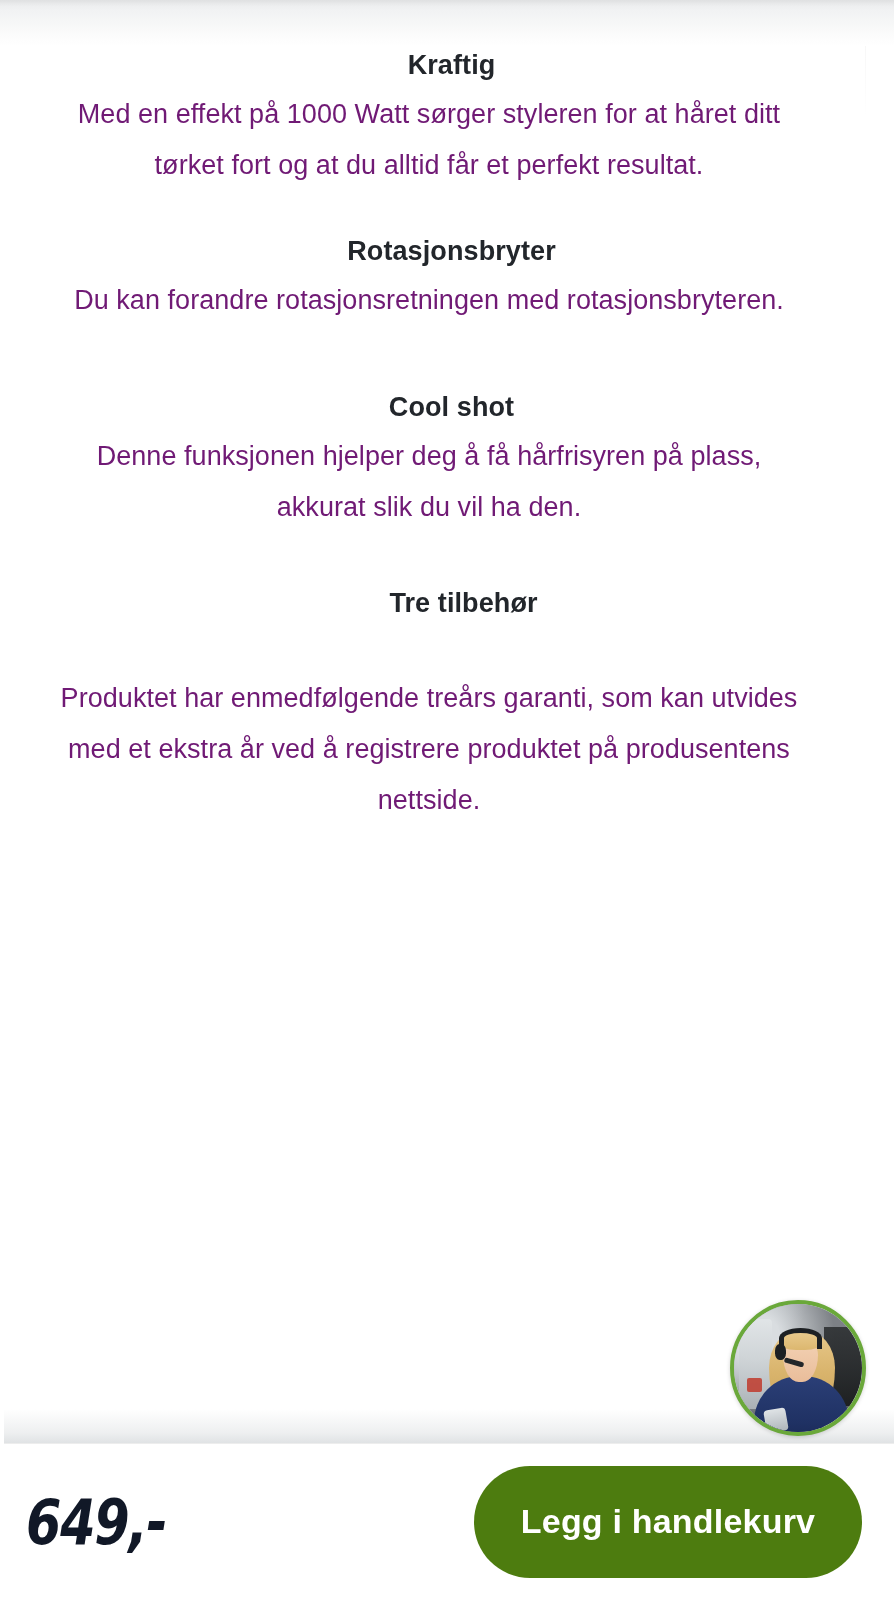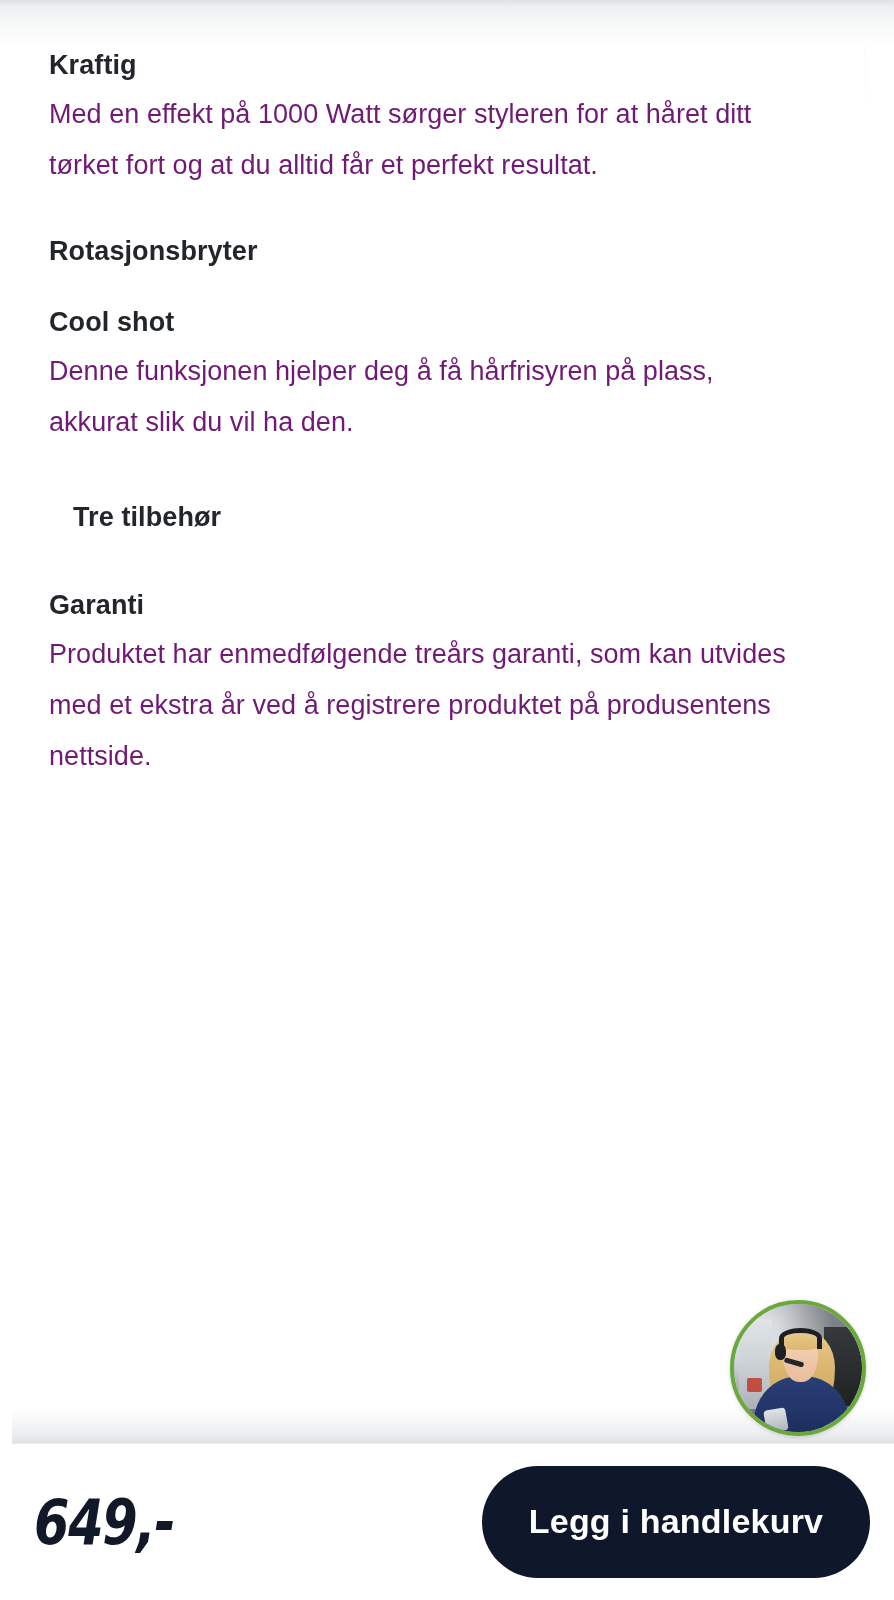--- a/index.html
+++ b/index.html
@@ -65,21 +65,21 @@
   .content {
     position: absolute;
     top: 0; left: 0;
     width: 894px;
     height: 1443px;
     padding: 48px 40px 0 49px;
     overflow: hidden;
     z-index: 1;
   }
 
-  .section { margin-bottom: 0; }
+  .section { margin-bottom: 0; text-align: center; }
 
   .section-title {
     font-size: 27px;
     font-weight: 700;
     color: #22262b;
     line-height: 1.30;
     letter-spacing: .1px;
     margin-bottom: 6px;
   }
 
@@ -89,21 +89,21 @@
     color: #701a75;
     line-height: 1.90;
     letter-spacing: .05px;
     max-width: 760px;
   }
 
   
   .sec-kraftig        { margin-top: 0;   }
   .sec-innstillinger  { margin-top: 42px; }
   .sec-rotasjon       { margin-top: 42px; }
-  .sec-coolshot       { margin-top: 36px; }
+  .sec-coolshot       { margin-top: 64px; }
   .sec-tilbehor       { margin-top: 52px; margin-left: 24px; }
   .sec-garanti        { margin-top: 52px; }
 
   
   .chat-widget {
     position: absolute;
     left: 730px;
     top: 1300px;
     width: 136px;
     height: 136px;
@@ -230,21 +230,21 @@
     width: 17%;
     height: 18%;
     background: linear-gradient(180deg,#dfe3e6,#aeb5ba);
     border-radius: 4px;
     transform: rotate(-10deg);
   }
 
   
   .buy-bar {
     position: absolute;
-    left: 12px;
+    left: 4px;
     bottom: 0;
     width: 708px;
     height: 157px;
     background: #ffffff;
     z-index: 5;
   }
   .buy-bar::before {
     content: "";
     position: absolute;
     top: -34px; left: 0;
@@ -292,21 +292,21 @@
     transform-origin: left center;
   }
 
   .add-to-cart {
     position: absolute;
     left: 470px;
     top: 50%;
     transform: translateY(-50%);
     width: 388px;
     height: 112px;
-    background: #0f172a;
+    background: #4d7c0f;
     border: none;
     border-radius: 56px;
     color: #ffffff;
     font-family: "Liberation Sans", "DejaVu Sans", sans-serif;
     font-size: 34px;
     font-weight: 700;
     letter-spacing: .2px;
     cursor: pointer;
     display: flex;
     align-items: center;
@@ -324,33 +324,33 @@
   <div class="content">
 
     <div class="section sec-kraftig">
       <div class="section-title">Kraftig</div>
       <div class="section-body">Med en effekt på 1000 Watt sørger styleren for at håret ditt tørket fort og at du alltid får et perfekt resultat.</div>
     </div>
 
 
     <div class="section sec-rotasjon">
       <div class="section-title">Rotasjonsbryter</div>
+      <div class="section-body">Du kan forandre rotasjonsretningen med rotasjonsbryteren.</div>
     </div>
 
     <div class="section sec-coolshot">
       <div class="section-title">Cool shot</div>
       <div class="section-body">Denne funksjonen hjelper deg å få hårfrisyren på plass, akkurat slik du vil ha den.</div>
     </div>
 
     <div class="section sec-tilbehor">
       <div class="section-title">Tre tilbehør</div>
     </div>
 
     <div class="section sec-garanti">
-      <div class="section-title">Garanti</div>
       <div class="section-body">Produktet har enmedfølgende treårs garanti, som kan utvides med et ekstra år ved å registrere produktet på produsentens nettside.</div>
     </div>
 
   </div>
 
   <div class="chat-widget">
     <div class="chat-avatar">
       <div class="av-bg"></div>
       <div class="av-dark"></div>
       <div class="av-hair"></div>

